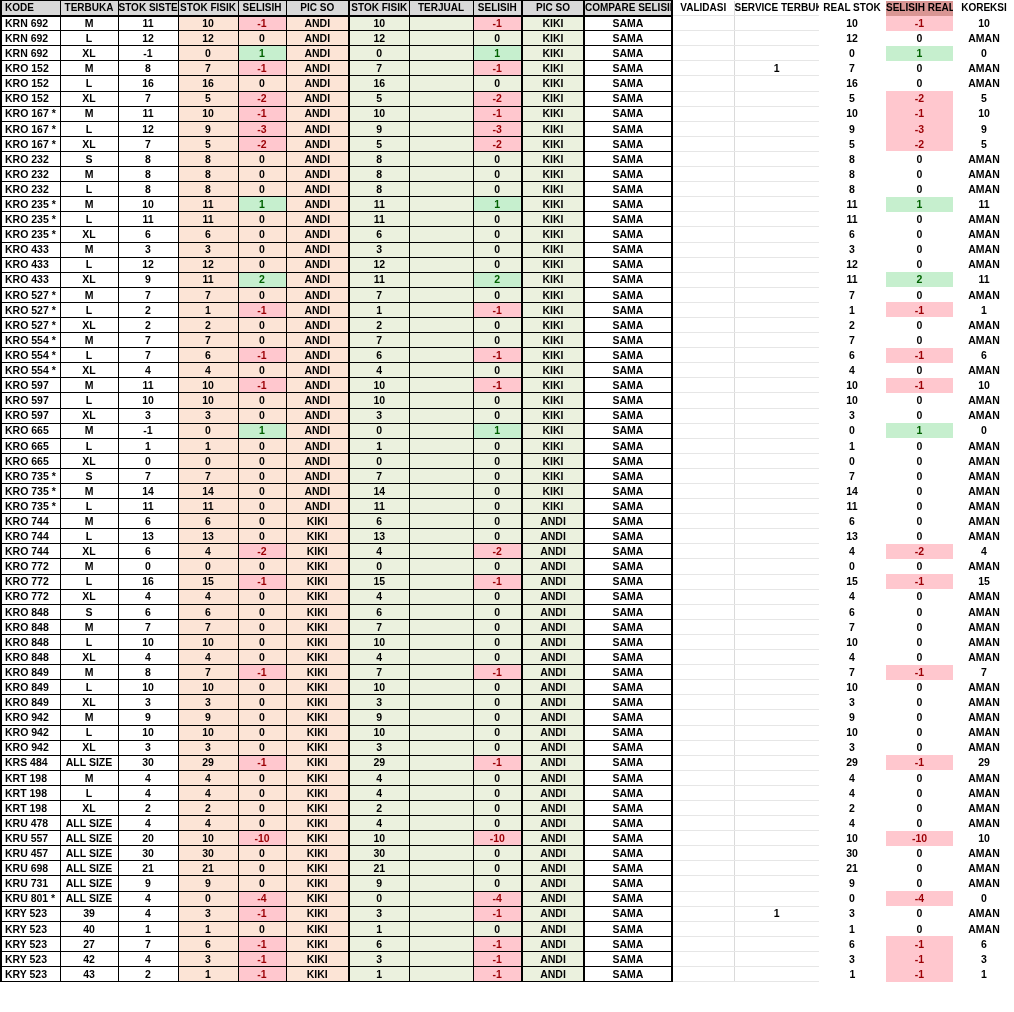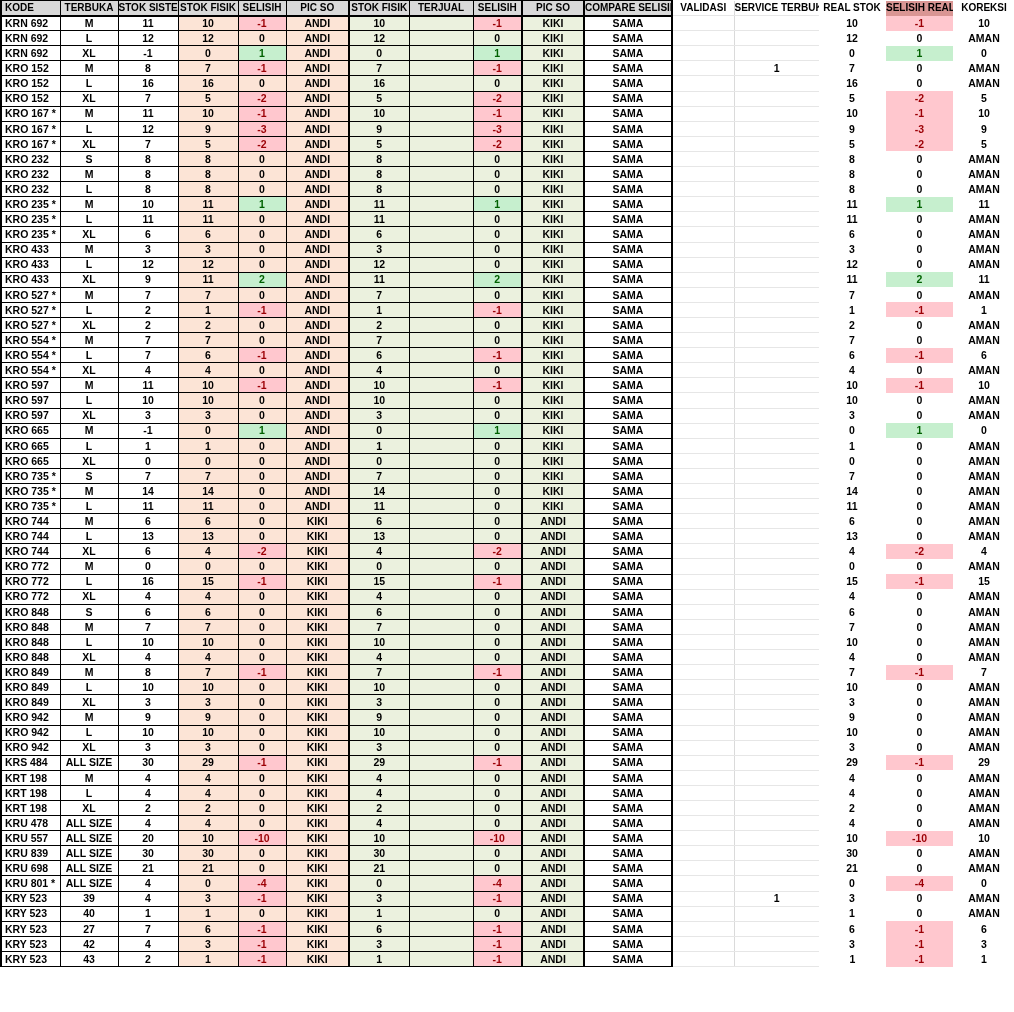--- a/index.html
+++ b/index.html
@@ -1081,21 +1081,21 @@
         <td class="c8 neg">-10</td>
         <td class="c9">ANDI</td>
         <td class="c10">SAMA</td>
         <td class="c11"></td>
         <td class="c12"></td>
         <td class="c13">10</td>
         <td class="c14 neg">-10</td>
         <td class="c15">10</td>
       </tr>
       <tr>
-        <td class="c0">KRU 839</td>
+        <td class="c0">KRU 457</td>
         <td class="c1">ALL SIZE</td>
         <td class="c2">30</td>
         <td class="c3">30</td>
         <td class="c4">0</td>
         <td class="c5">KIKI</td>
         <td class="c6">30</td>
         <td class="c7"></td>
         <td class="c8">0</td>
         <td class="c9">ANDI</td>
         <td class="c10">SAMA</td>
@@ -1113,20 +1113,38 @@
         <td class="c4">0</td>
         <td class="c5">KIKI</td>
         <td class="c6">21</td>
         <td class="c7"></td>
         <td class="c8">0</td>
         <td class="c9">ANDI</td>
         <td class="c10">SAMA</td>
         <td class="c11"></td>
         <td class="c12"></td>
         <td class="c13">21</td>
+        <td class="c14">0</td>
+        <td class="c15">AMAN</td>
+      </tr>
+      <tr>
+        <td class="c0">KRU 731</td>
+        <td class="c1">ALL SIZE</td>
+        <td class="c2">9</td>
+        <td class="c3">9</td>
+        <td class="c4">0</td>
+        <td class="c5">KIKI</td>
+        <td class="c6">9</td>
+        <td class="c7"></td>
+        <td class="c8">0</td>
+        <td class="c9">ANDI</td>
+        <td class="c10">SAMA</td>
+        <td class="c11"></td>
+        <td class="c12"></td>
+        <td class="c13">9</td>
         <td class="c14">0</td>
         <td class="c15">AMAN</td>
       </tr>
       <tr>
         <td class="c0">KRU 801 *</td>
         <td class="c1">ALL SIZE</td>
         <td class="c2">4</td>
         <td class="c3">0</td>
         <td class="c4 neg">-4</td>
         <td class="c5">KIKI</td>

